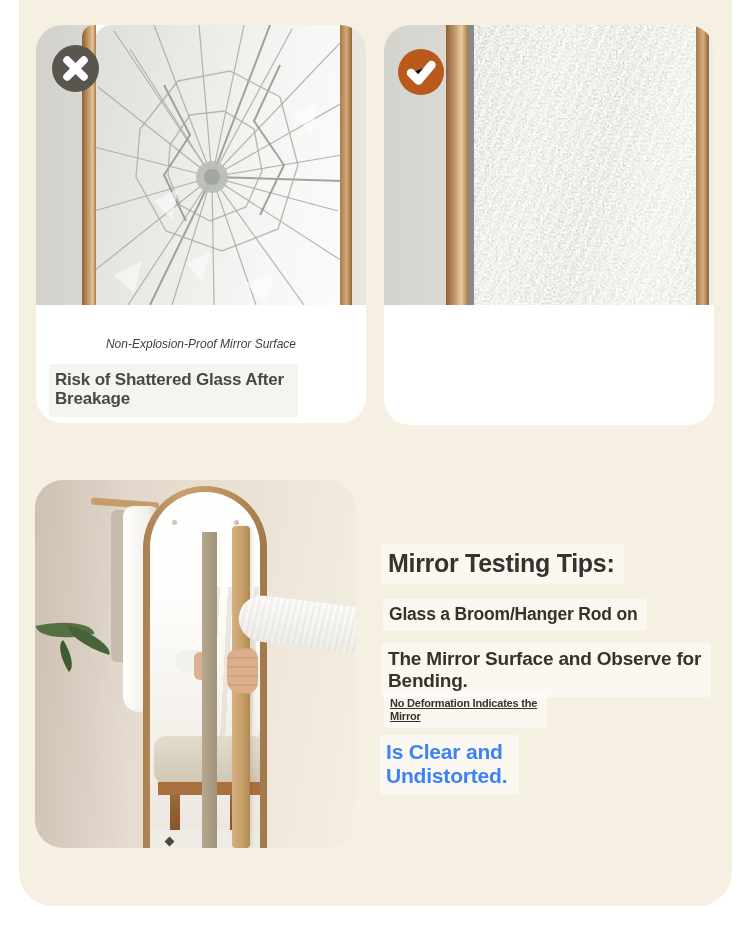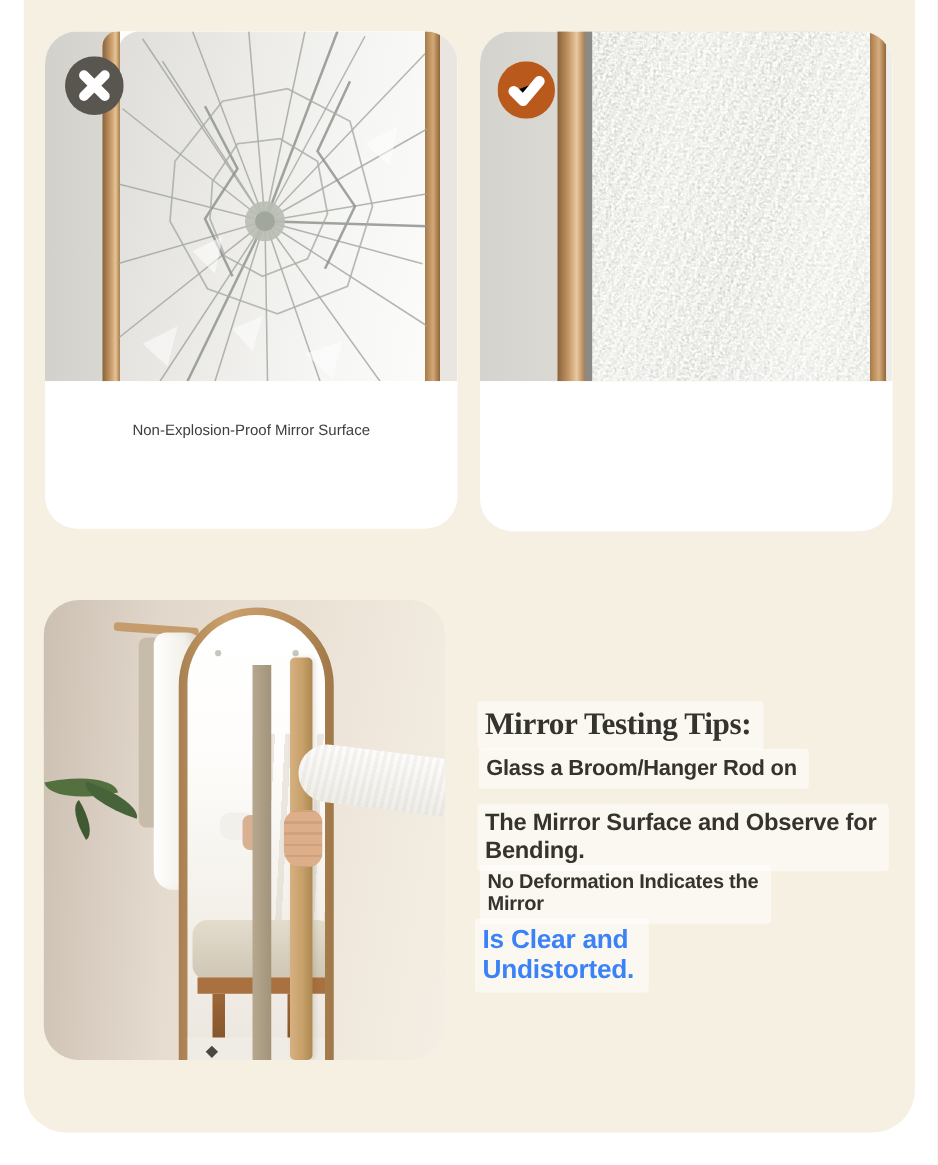--- a/index.html
+++ b/index.html
@@ -44,21 +44,21 @@
     background:repeating-linear-gradient(115deg,rgba(255,255,255,.35) 0 3px,rgba(255,255,255,0) 3px 11px);}
   .good-wood-r{left:312px;width:13px;background:linear-gradient(90deg,#a87a4a,#d7ad7d 55%,#8f6537);}
   .good-wall-r{left:325px;width:5px;background:#efede8;}
   .noise-svg{position:absolute;left:90px;top:0;}
 
   
   .caption{
     position:absolute;left:0;width:100%;text-align:center;
     font-size:12px;color:#3f3e3c;letter-spacing:0;
   }
-  .card-bad .caption{top:312px;}
+  .card-bad .caption{top:312px;font-style:italic;}
   .card-good .caption{top:315px;}
   .headline-bad{
     position:absolute;left:13px;top:339px;
     font-size:17px;font-weight:bold;letter-spacing:-0.2px;line-height:1.14;
     color:#4a4843;white-space:pre-line;
     background:rgba(238,235,228,0.55);padding:6px 14px 8px 6px;border-radius:3px;
   }
   .headline-good{
     position:absolute;left:0;top:372px;width:100%;text-align:center;
     font-size:13.5px;color:#3f3e3c;letter-spacing:-0.1px;
@@ -131,24 +131,24 @@
     background:repeating-linear-gradient(96deg,rgba(0,0,0,0.035) 0 3px,rgba(0,0,0,0) 3px 6px);}
   .hand{
     left:192px;top:168px;width:31px;height:46px;background:#dcae89;
     border-radius:12px 10px 12px 14px;
     background-image:repeating-linear-gradient(180deg,rgba(120,70,40,0.12) 0 2px,rgba(0,0,0,0) 2px 9px);
   }
 
   
   .tip{position:absolute;color:#35332e;font-weight:bold;white-space:pre-line;
        background:rgba(255,255,255,0.5);border-radius:3px;}
-  .tips-title{left:382px;top:561px;font-size:25px;letter-spacing:-0.3px;padding:5px 10px 6px 6px;font-family:Liberation Serif, serif;}
+  .tips-title{left:382px;top:544px;font-size:25px;letter-spacing:-0.3px;padding:5px 10px 6px 6px;}
   .tip-0{left:383px;top:599px;font-size:17.5px;letter-spacing:-0.2px;padding:5px 10px 6px 6px;}
   .tip-1{left:382px;top:643px;font-size:19px;letter-spacing:-0.2px;line-height:1.14;padding:5px 10px 6px 6px;}
-  .tip-2{left:384px;top:692px;font-size:16px;letter-spacing:-0.2px;line-height:1.14;padding:5px 10px 6px 6px;}
+  .tip-2{left:384px;top:692px;font-size:11px;letter-spacing:-0.2px;line-height:1.14;padding:5px 10px 6px 6px;text-decoration:underline;}
   .tip-3{left:380px;top:735px;font-size:21px;letter-spacing:-0.2px;line-height:1.13;padding:5px 12px 7px 6px;color:#3b82f6;}
 </style>
 </head>
 <body>
 
 <div class="abs panel"></div>
 
 <div class="abs card card-bad">
   <div class="card-img">
     <div class="wall-strip bad-wall"></div>
@@ -195,20 +195,22 @@
       <g fill="#ffffff" opacity="0.55">
         <polygon points="20,250 48,236 40,268"></polygon>
         <polygon points="150,258 180,248 172,278"></polygon>
         <polygon points="92,238 116,228 108,256"></polygon>
         <polygon points="198,90 224,76 218,108"></polygon>
         <polygon points="60,176 84,164 78,194"></polygon>
       </g>
     </svg>
   </div>
   <div class="caption">Non-Explosion-Proof Mirror Surface</div>
+  <div class="headline-bad">Risk of Shattered Glass After
+Breakage</div>
 </div>
 
 <div class="abs card card-good">
   <div class="card-img">
     <div class="wall-strip good-wall"></div>
     <div class="wall-strip good-wood"></div>
     <div class="wall-strip good-edge"></div>
     <div class="wall-strip good-glass"></div>
     <svg class="noise-svg" width="222" height="280">
       <defs>

